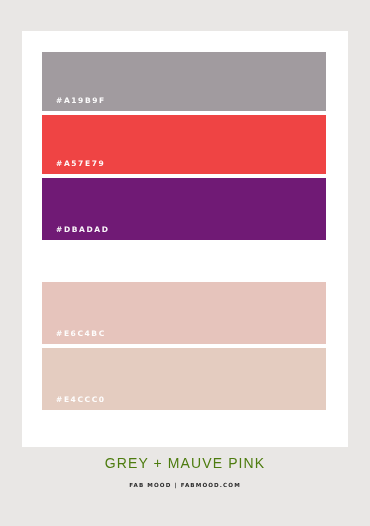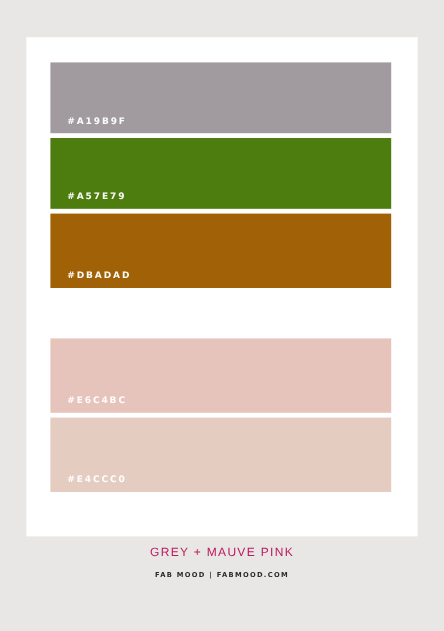--- a/index.html
+++ b/index.html
@@ -57,24 +57,24 @@
   }
   .caption {
     position: absolute;
     left: 0;
     top: 455px;
     width: 370px;
     text-align: center;
   }
   .caption-title {
     font-family: "Liberation Sans", sans-serif;
-    font-size: 10px;
+    font-size: 14px;
     font-weight: 400;
     letter-spacing: 1.1px;
-    color: #be185d;
+    color: #4d7c0f;
     line-height: 1.2;
     white-space: nowrap;
   }
   .caption-sub {
     margin-top: 10px;
     font-family: "DejaVu Sans", sans-serif;
     font-size: 5.6px;
     font-weight: bold;
     letter-spacing: 1.1px;
     color: #2b2b2b;
@@ -86,26 +86,26 @@
 
 <div class="poster" style="background: rgb(233, 231, 229);">
 
   <div class="card" style="background: rgb(255, 255, 255);">
     <div class="swatch-stack">
 
       <div class="swatch" style="background: rgb(161, 155, 159); height: 59px;">
         <span class="swatch-label">#A19B9F</span>
       </div>
 
-      <div class="swatch" style="background: #4d7c0f; height: 59px;">
+      <div class="swatch" style="background: #ef4444; height: 59px;">
         <span class="swatch-label">#A57E79</span>
       </div>
 
 
-      <div class="swatch" style="background: #a16207; height: 62px;">
+      <div class="swatch" style="background: #701a75; height: 62px;">
         <span class="swatch-label">#DBADAD</span>
       </div>
 
       <div class="swatch" style="background: rgb(230, 196, 188); height: 62px; margin-top: 42px;">
         <span class="swatch-label">#E6C4BC</span>
       </div>
 
       <div class="swatch" style="background: rgb(228, 204, 192); height: 62px; padding-left: 30px;">
         <span class="swatch-label">#E4CCC0</span>
       </div>

